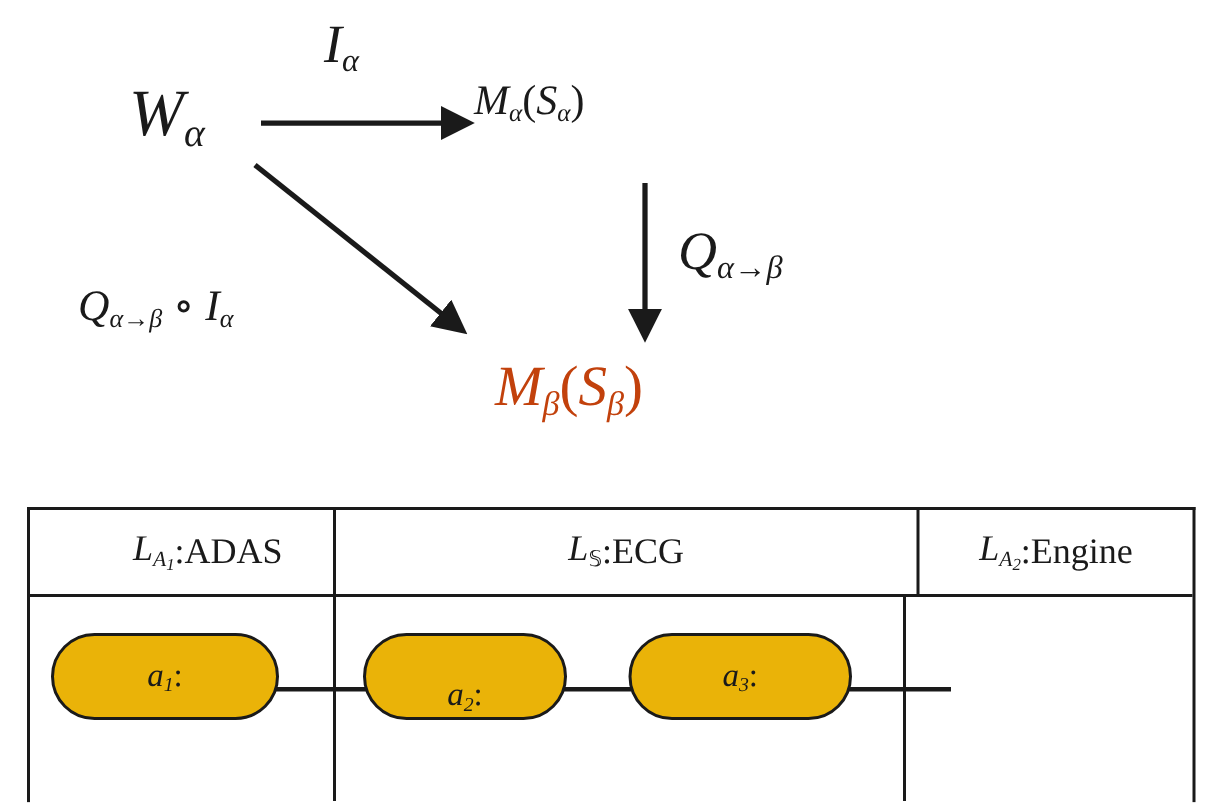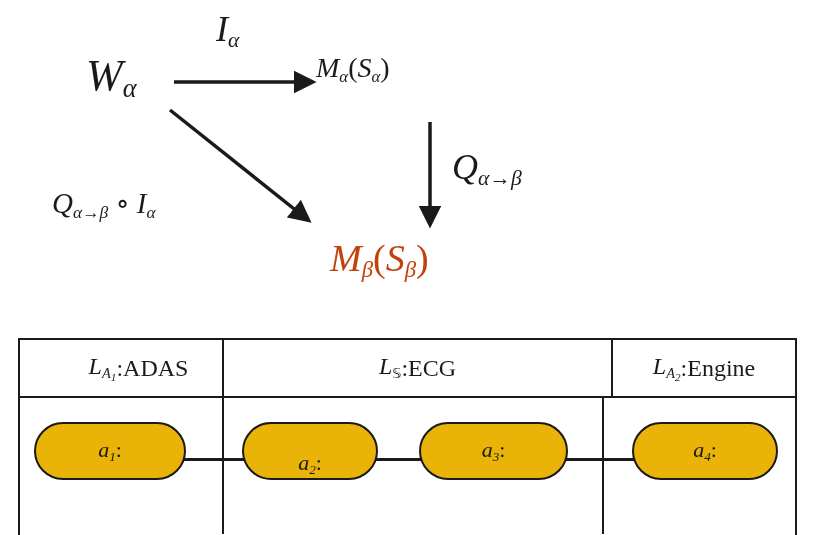--- a/index.html
+++ b/index.html
@@ -148,19 +148,16 @@
 
       <div class="pill p1">
         <span class="math"><span>a</span><span class="sub">1</span><span class="upright">:</span></span>
       </div>
       <div class="pill p2">
         <span class="math"><span>a</span><span class="sub">2</span><span class="upright">:</span></span>
       </div>
       <div class="pill p3">
         <span class="math"><span>a</span><span class="sub">3</span><span class="upright">:</span></span>
       </div>
-      <div class="pill p4">
-        <span class="math"><span>a</span><span class="sub">4</span><span class="upright">:</span></span>
-      </div>
     </div>
   </div>
 
 </div>
 
 </body></html>

